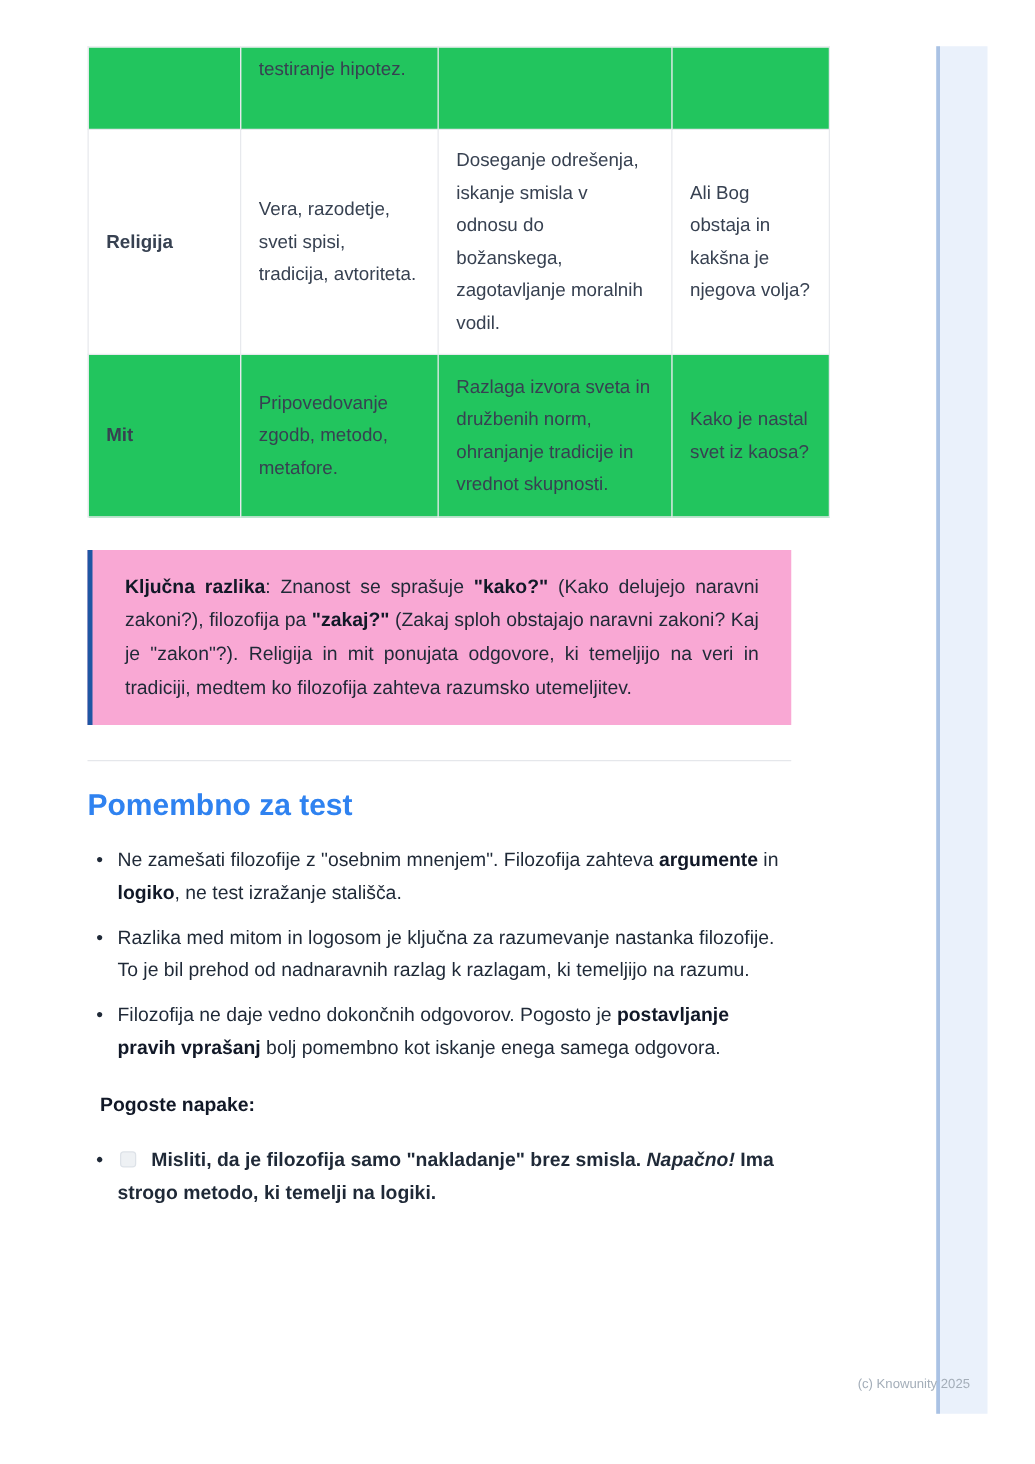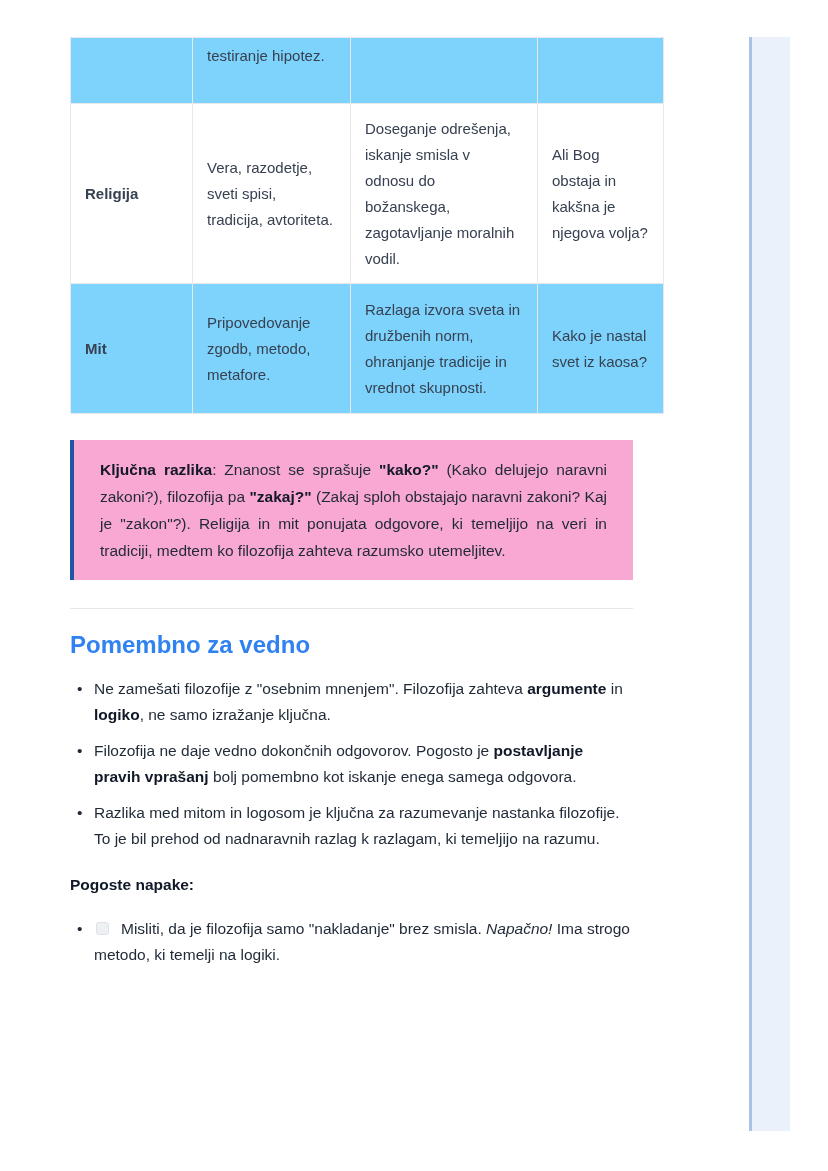--- a/index.html
+++ b/index.html
@@ -33,21 +33,21 @@
     line-height: 26px;
     color: #374151;
     vertical-align: middle;
     word-wrap: break-word;
   }
   td.rowhead { font-weight: 700; color: #111827; }
   .c1 { width: 122px; }
   .c2 { width: 158px; }
   .c3 { width: 187px; }
   .c4 { width: 126px; }
-  tr.striped td { background: #7dd3fc; }
+  tr.striped td { background: #22c55e; }
   tr.cut { height: 66px; }
   tr.cut td { vertical-align: top; padding-top: 5px; }
   tr.row-religija { height: 180px; }
   tr.row-mit { height: 130px; }
 
   
   .callout {
     margin-top: 26px;
     background: #f9a8d4;
     border-left: 4px solid #1e56a3;
@@ -89,27 +89,27 @@
   }
   ul.bullets li::before {
     content: "\2022";
     position: absolute;
     left: 7px;
     top: 0;
     color: #1f2937;
   }
 
   .mistakes-heading {
-    margin: 20px 0 0 0;
+    margin: 20px 0 0 10px;
     font-size: 15.5px;
     line-height: 26px;
     font-weight: 700;
     color: #111827;
   }
-  ul.bullets.mistakes { margin-top: 18px; }
+  ul.bullets.mistakes { margin-top: 18px; font-weight: bold; }
 
   .checkbox {
     display: inline-block;
     width: 13px;
     height: 13px;
     background: #eef1f4;
     border: 1px solid #dde2e8;
     border-radius: 3px;
     margin: 0 12px 0 2px;
     vertical-align: -1px;
@@ -168,29 +168,30 @@
         </tr>
       </tbody>
     </table>
 
     <div class="callout">
       <p><span class="b">Ključna razlika</span><span>: Znanost se sprašuje </span><span class="b">"kako?"</span><span> (Kako delujejo naravni zakoni?), filozofija pa </span><span class="b">"zakaj?"</span><span> (Zakaj sploh obstajajo naravni zakoni? Kaj je "zakon"?). Religija in mit ponujata odgovore, ki temeljijo na veri in tradiciji, medtem ko filozofija zahteva razumsko utemeljitev.</span></p>
     </div>
 
     <hr class="divider">
 
-    <h2 class="section-title">Pomembno za vedno</h2>
+    <h2 class="section-title">Pomembno za test</h2>
 
     <ul class="bullets">
-      <li><span>Ne zamešati filozofije z "osebnim mnenjem". Filozofija zahteva </span><span class="b">argumente</span><span> in </span><span class="b">logiko</span><span>, ne samo izražanje ključna.</span></li>
+      <li><span>Ne zamešati filozofije z "osebnim mnenjem". Filozofija zahteva </span><span class="b">argumente</span><span> in </span><span class="b">logiko</span><span>, ne test izražanje stališča.</span></li>
+      <li><span>Razlika med mitom in logosom je ključna za razumevanje nastanka filozofije. To je bil prehod od nadnaravnih razlag k razlagam, ki temeljijo na razumu.</span></li>
       <li><span>Filozofija ne daje vedno dokončnih odgovorov. Pogosto je </span><span class="b">postavljanje pravih vprašanj</span><span> bolj pomembno kot iskanje enega samega odgovora.</span></li>
-      <li><span>Razlika med mitom in logosom je ključna za razumevanje nastanka filozofije. To je bil prehod od nadnaravnih razlag k razlagam, ki temeljijo na razumu.</span></li>
     </ul>
 
     <p class="mistakes-heading">Pogoste napake:</p>
 
     <ul class="bullets mistakes">
       <li><span class="checkbox"></span><span>Misliti, da je filozofija samo "nakladanje" brez smisla. </span><span class="i">Napačno!</span><span> Ima strogo metodo, ki temelji na logiki.</span></li>
     </ul>
 
   </div>
 
+  <div class="footer">(c) Knowunity 2025</div>
 </div>
 
 </body></html>

